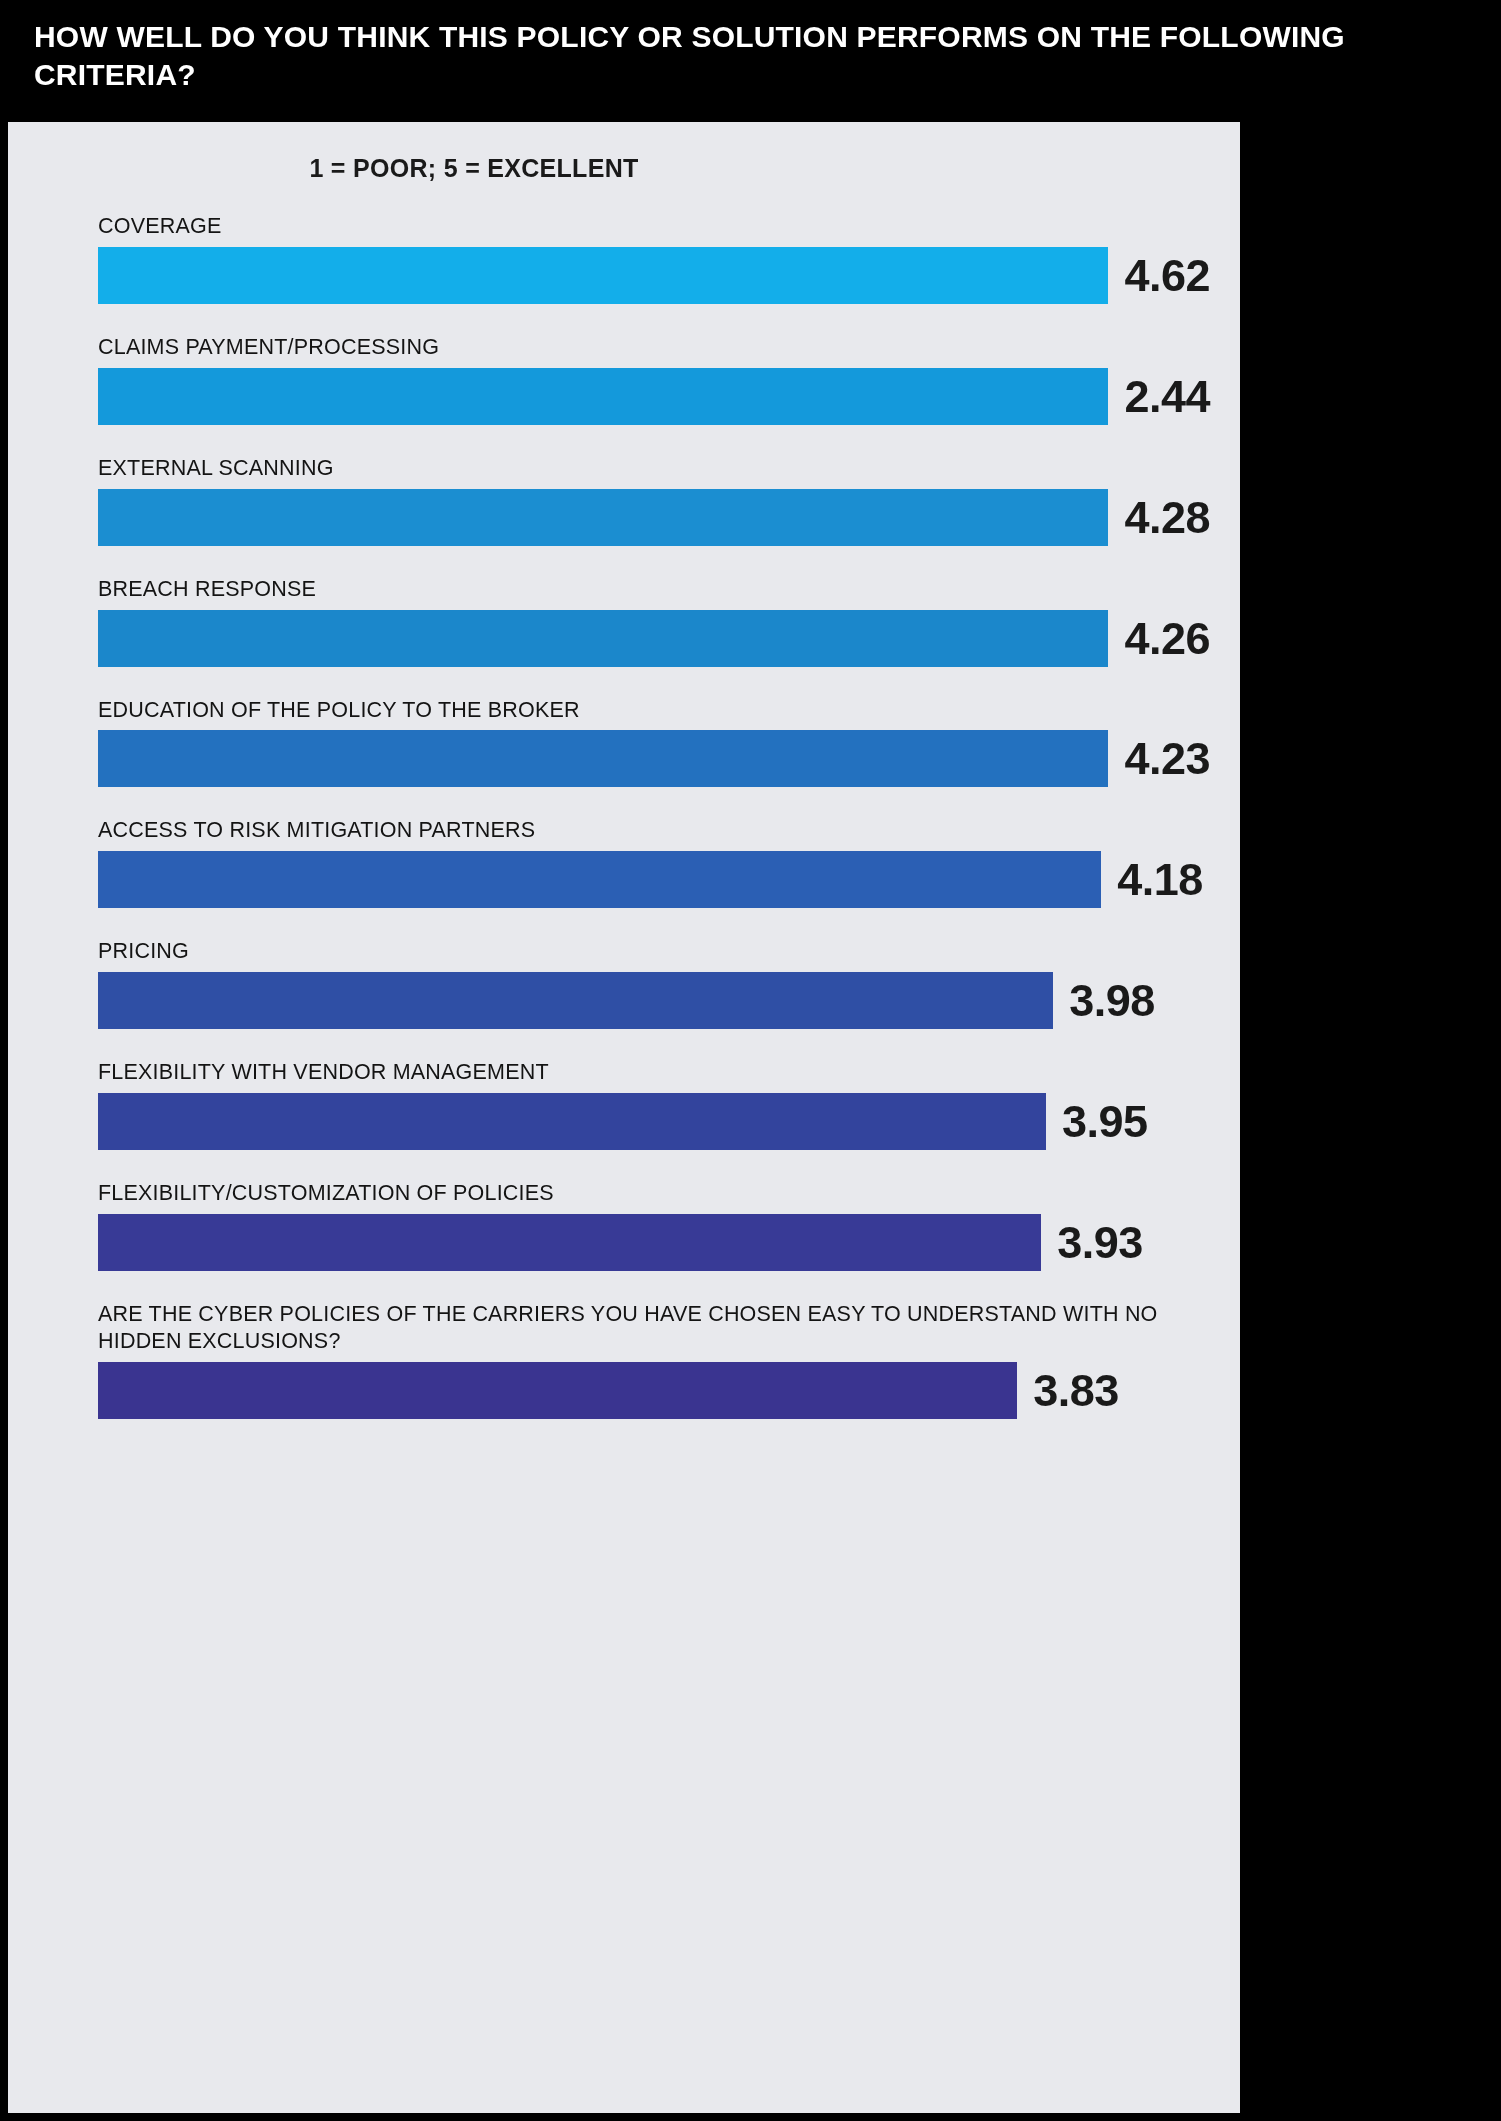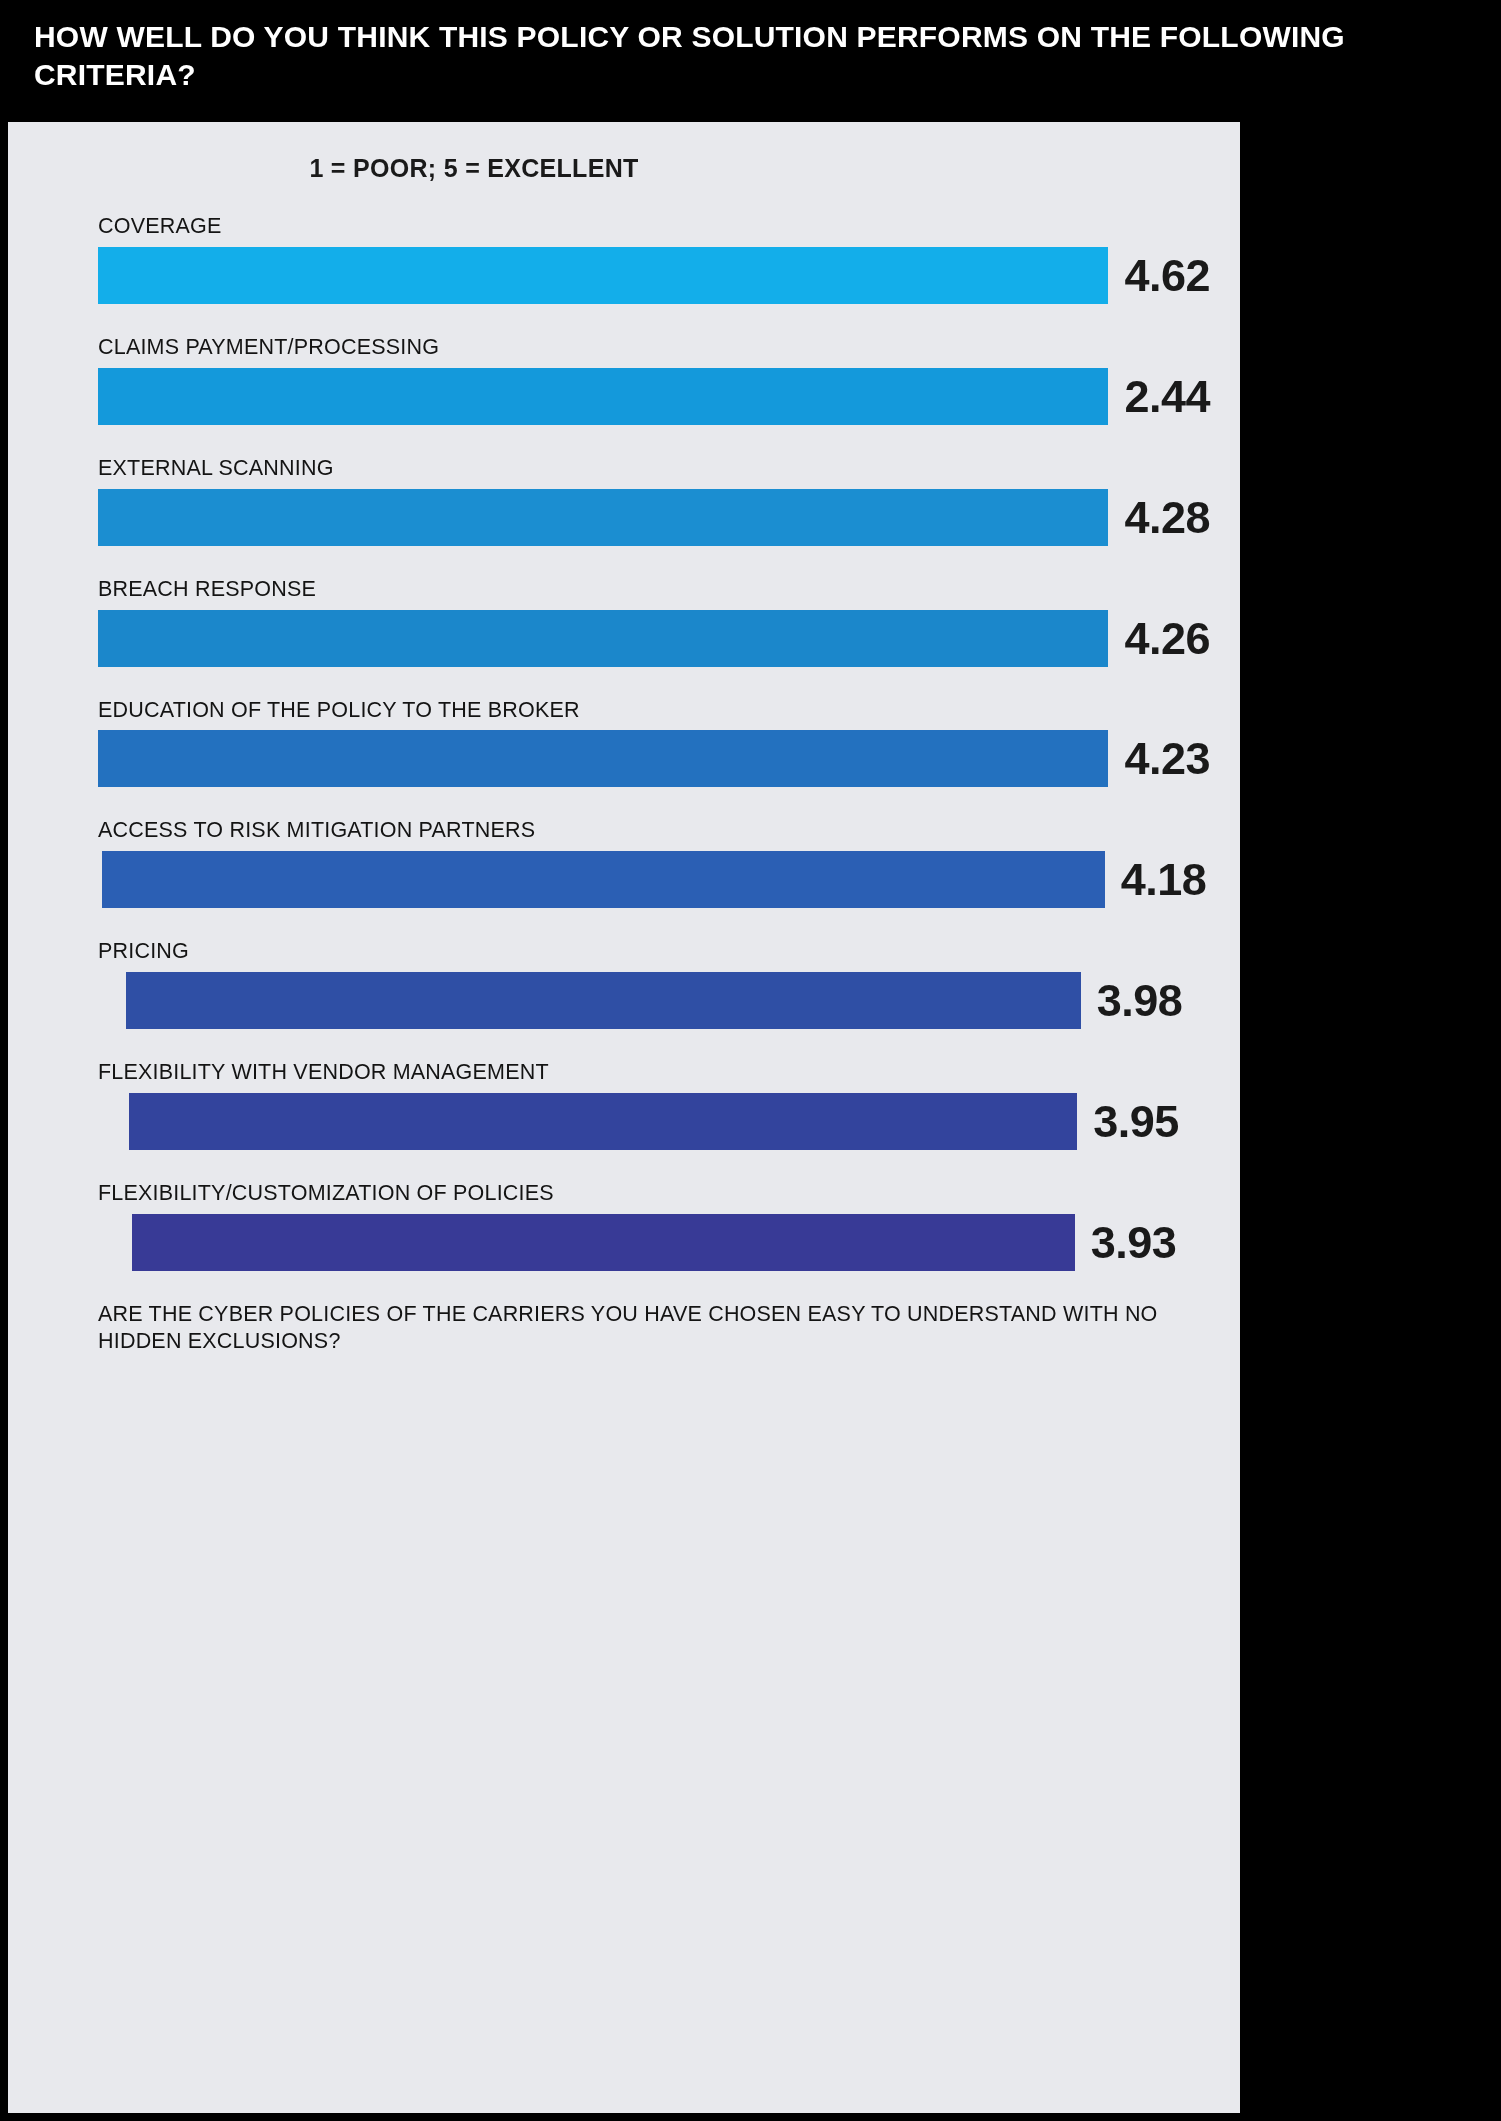--- a/index.html
+++ b/index.html
@@ -82,21 +82,20 @@
     letter-spacing: 0.2px;
     text-transform: uppercase;
     line-height: 1.25;
     margin-bottom: 7px;
     max-width: 1180px;
   }
 
   .bar-row {
     display: flex;
     align-items: center;
-    justify-content: center;
   }
 
   .bar {
     height: 57px;
     display: block;
   }
 
   .bar-value {
     font-size: 45px;
     font-weight: bold;
@@ -179,16 +178,20 @@
       </div>
       <div class="bar-group">
         <div class="bar-label">FLEXIBILITY/CUSTOMIZATION OF POLICIES</div>
         <div class="bar-row">
           <div class="bar" style="width: 943.2px; background: rgb(56, 58, 150);"></div>
           <div class="bar-value">3.93</div>
         </div>
       </div>
       <div class="bar-group">
         <div class="bar-label">ARE THE CYBER POLICIES OF THE CARRIERS YOU HAVE CHOSEN EASY TO UNDERSTAND WITH NO HIDDEN EXCLUSIONS?</div>
+        <div class="bar-row">
+          <div class="bar" style="width: 919.2px; background: rgb(58, 52, 144);"></div>
+          <div class="bar-value">3.83</div>
+        </div>
       </div>
     </div>
 
 </div>
 
 </body></html>

